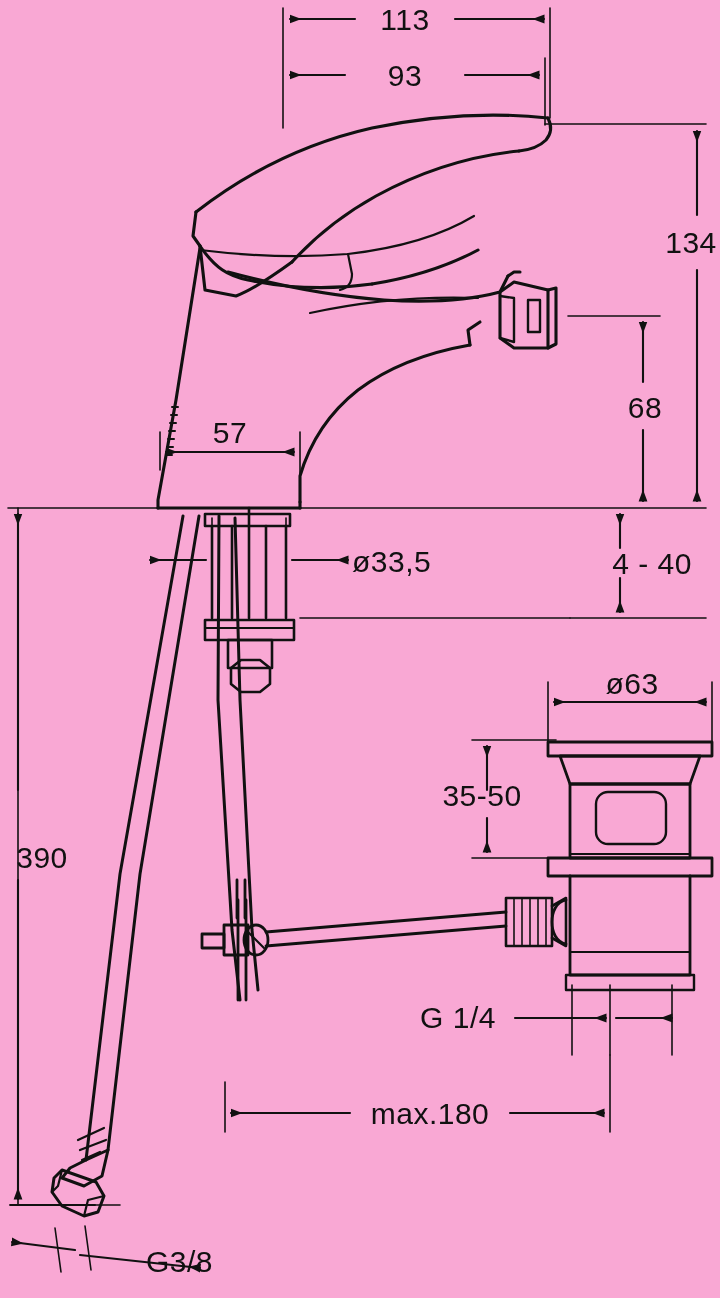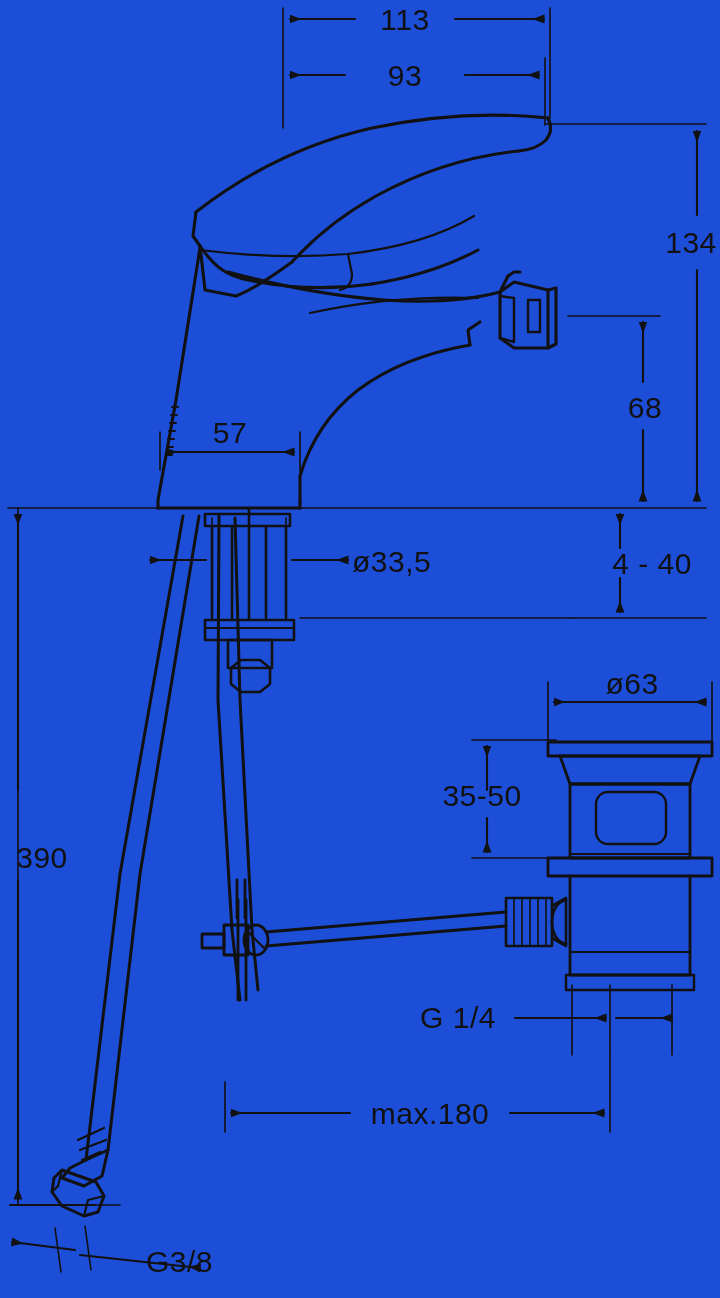--- a/index.html
+++ b/index.html
@@ -8,21 +8,21 @@
     padding: 0;
     background: #ffffff;
   }
   body {
     font-family: "Liberation Sans", sans-serif;
   }
   #sheet {
     position: relative;
     width: 720px;
     height: 1298px;
-    background: #1d4ed8;
+    background: #f9a8d4;
     overflow: hidden;
   }
   #sheet svg {
     position: absolute;
     left: 0;
     top: 0;
   }
   .dimtext {
     font-family: "Liberation Sans", sans-serif;
     font-size: 30px;

